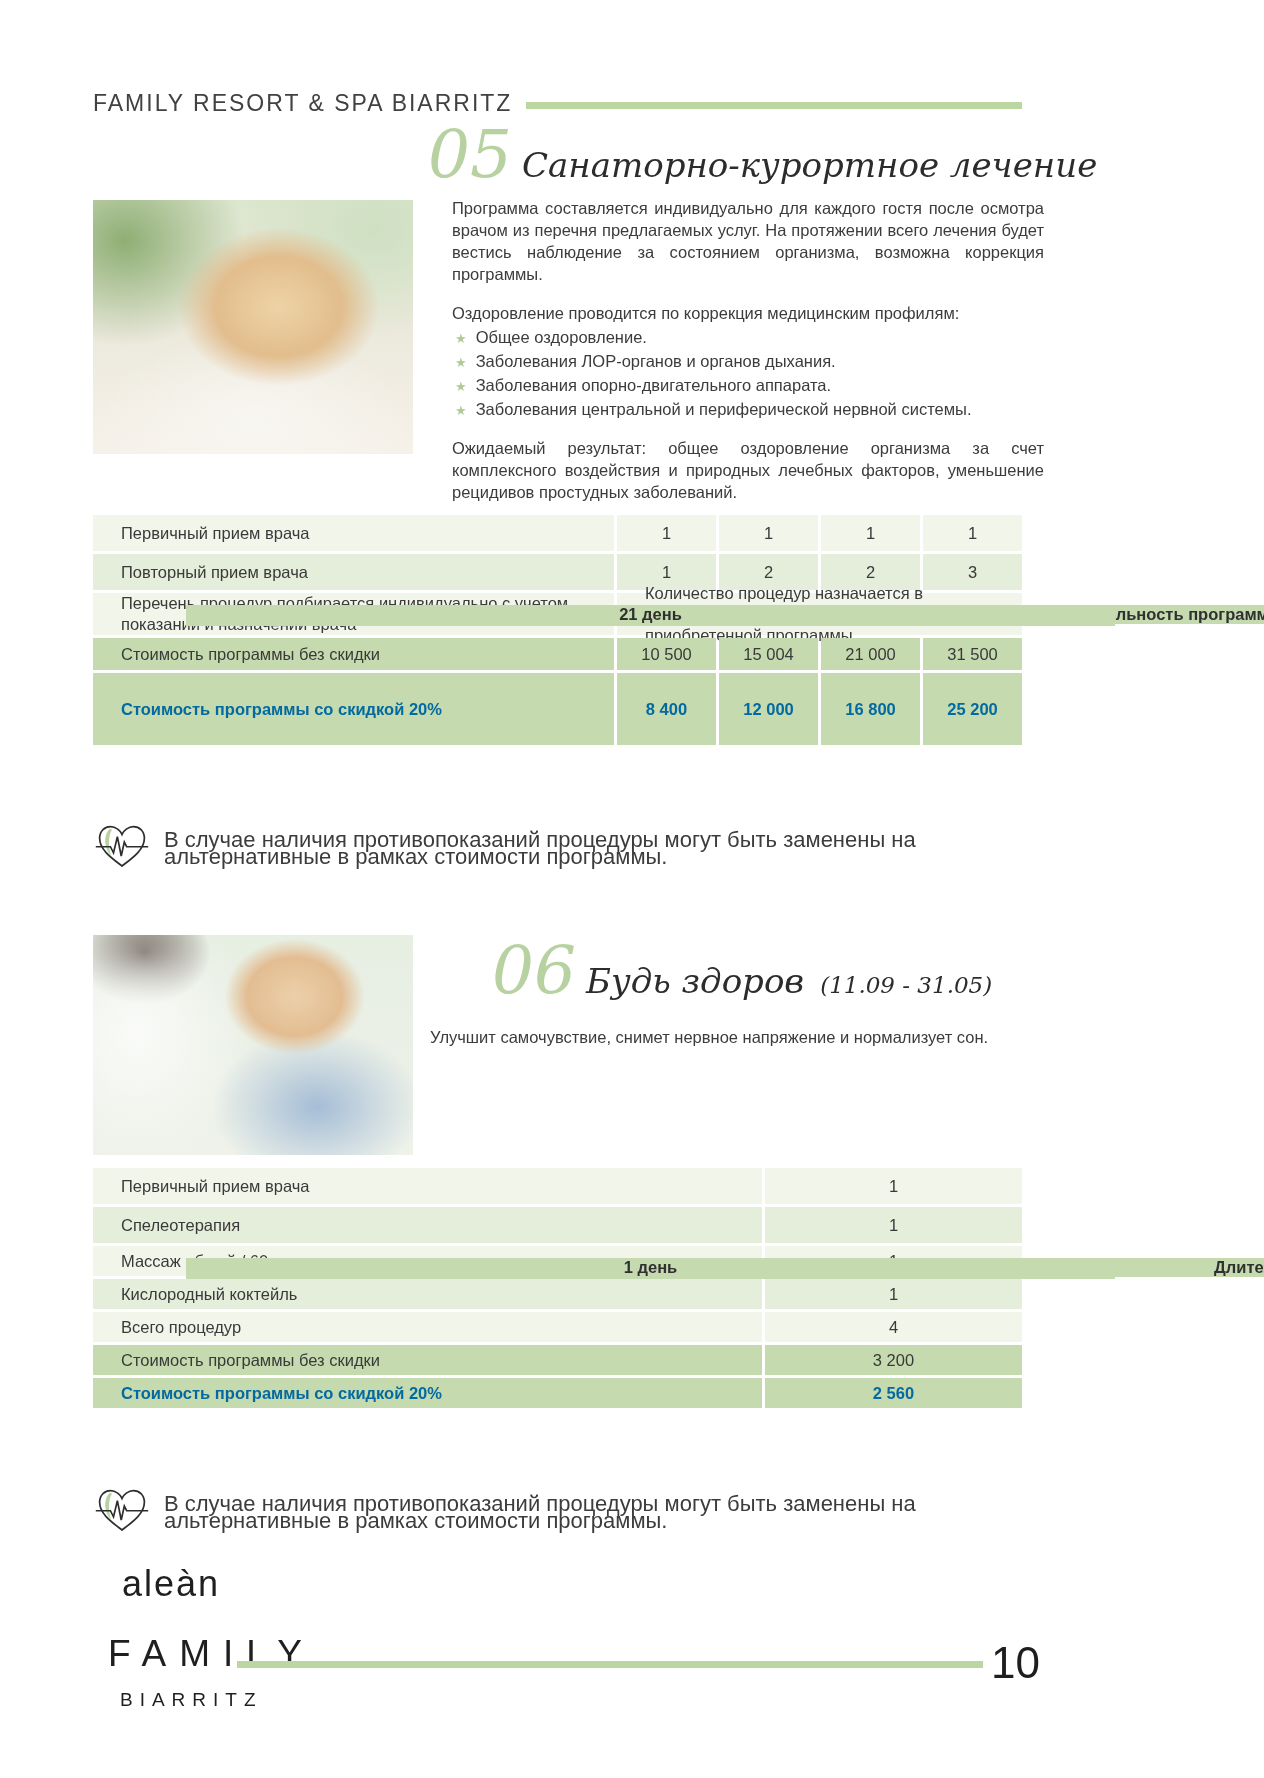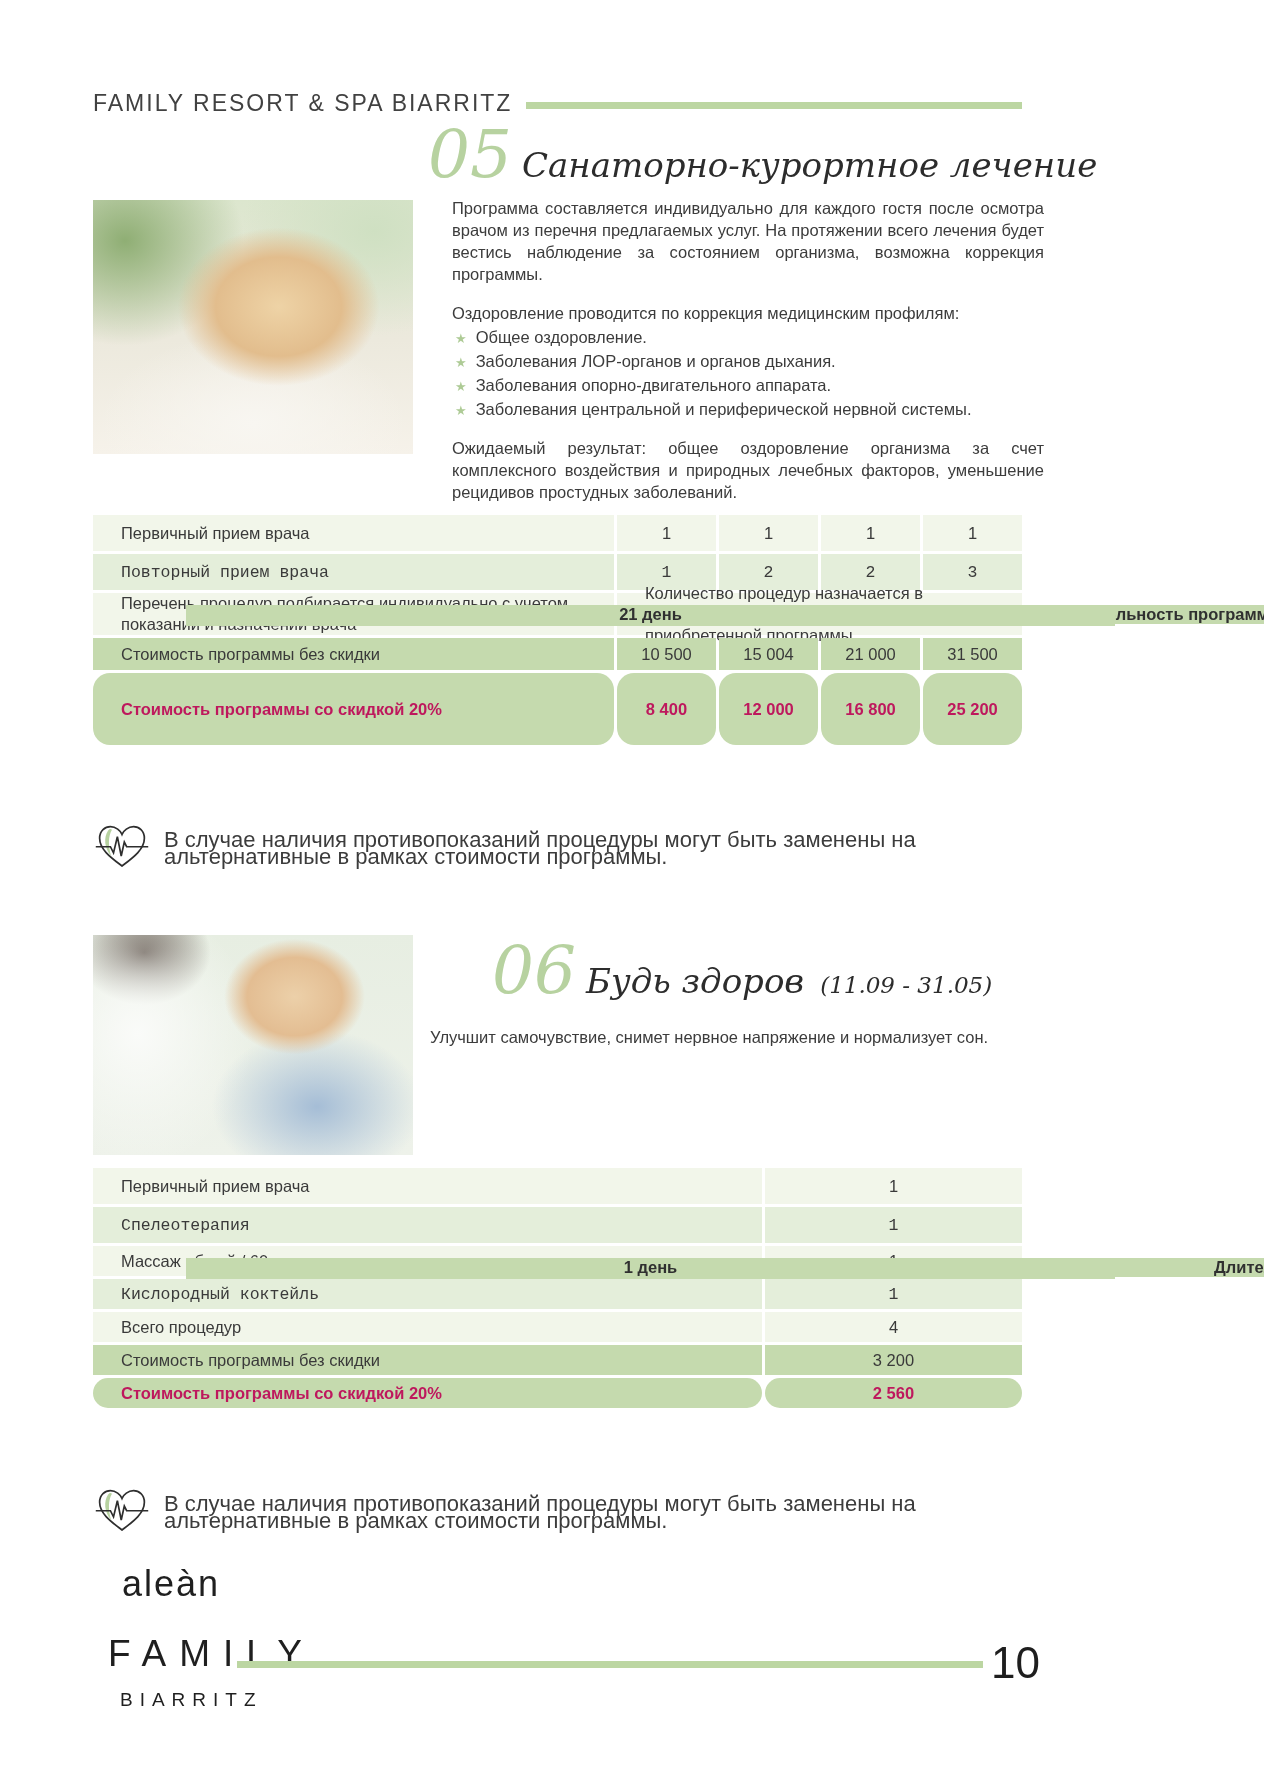--- a/index.html
+++ b/index.html
@@ -59,23 +59,23 @@
   .sub06{position:absolute;left:430px;top:1028px;width:592px;font-size:16.5px;}
   
   .tbl{position:absolute;left:93px;width:929px;display:grid;gap:3px;background:#ffffff;}
   .tbl1{top:515px;grid-template-columns:521px repeat(4,1fr);grid-template-rows:36px 36px 42px 32px 72px 34px 34px;}
   .tbl2{top:1168px;grid-template-columns:669px 1fr;grid-template-rows:36px 36px 30px 30px 30px 30px 30px 32px 34px;}
   .c{display:flex;align-items:center;font-size:16.5px;color:#3a3a3a;}
   .c.lbl{padding-left:28px;padding-right:6px;line-height:21px;}
   .c.ctr{justify-content:center;text-align:center;padding:0 4px;}
   .c.hdr{background:var(--table-header-green);font-weight:700;color:#303030;}
   .c.light{background:var(--row-light);}
-  .c.green{background:var(--row-green);font-family:Liberation Mono, monospace;}
+  .c.green{background:var(--row-green);}
   .c.price{background:var(--table-header-green);}
-  .c.bold{font-weight:700;color:#be185d;border-radius:17px;}
+  .c.bold{font-weight:700;color:#0369a1;}
   
   .note{position:absolute;left:95px;width:940px;display:flex;align-items:center;gap:15px;}
   .note1{top:824px;}
   .note2{top:1488px;}
   .note-text{font-size:22px;line-height:17px;}
   .heart{flex:0 0 auto;}
   
   .brand{position:absolute;left:108px;top:1563px;color:#222;}
   .brand-a{font-size:36px;letter-spacing:2px;margin-left:14px;color:#1f1f1f;}
   .brand-f{font-size:37px;letter-spacing:13px;margin-top:28px;color:#1f1f1f;}

